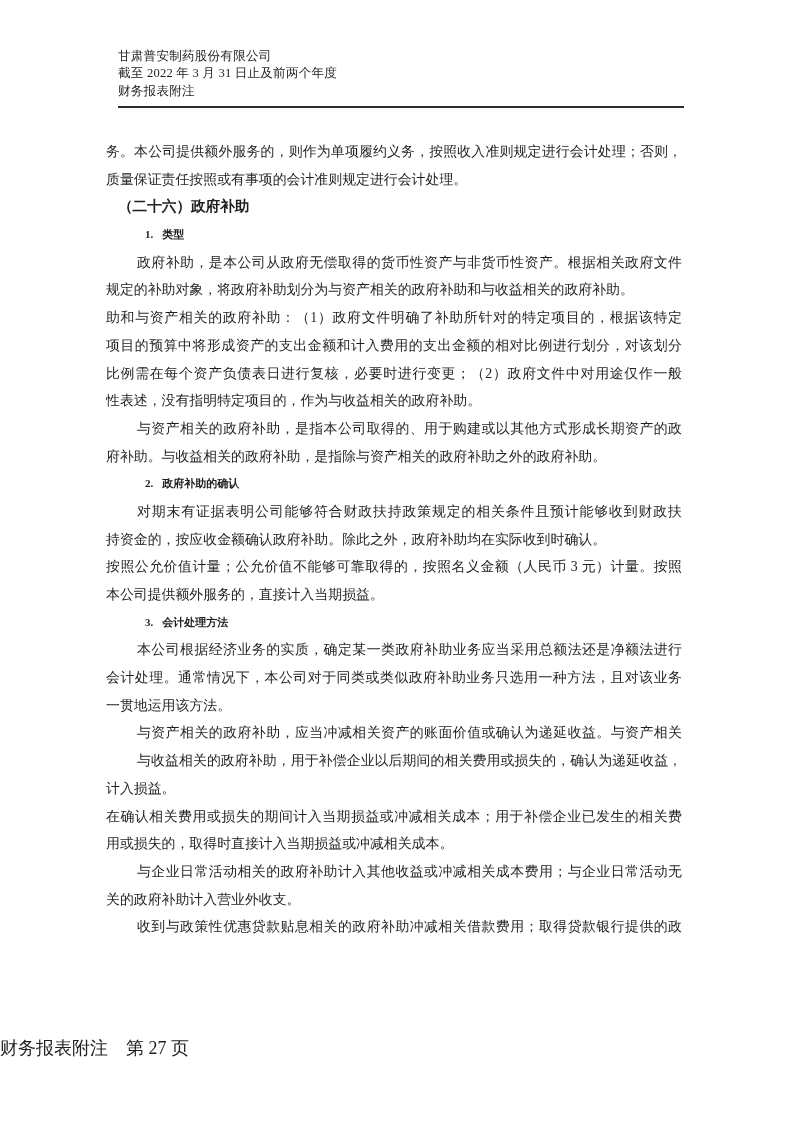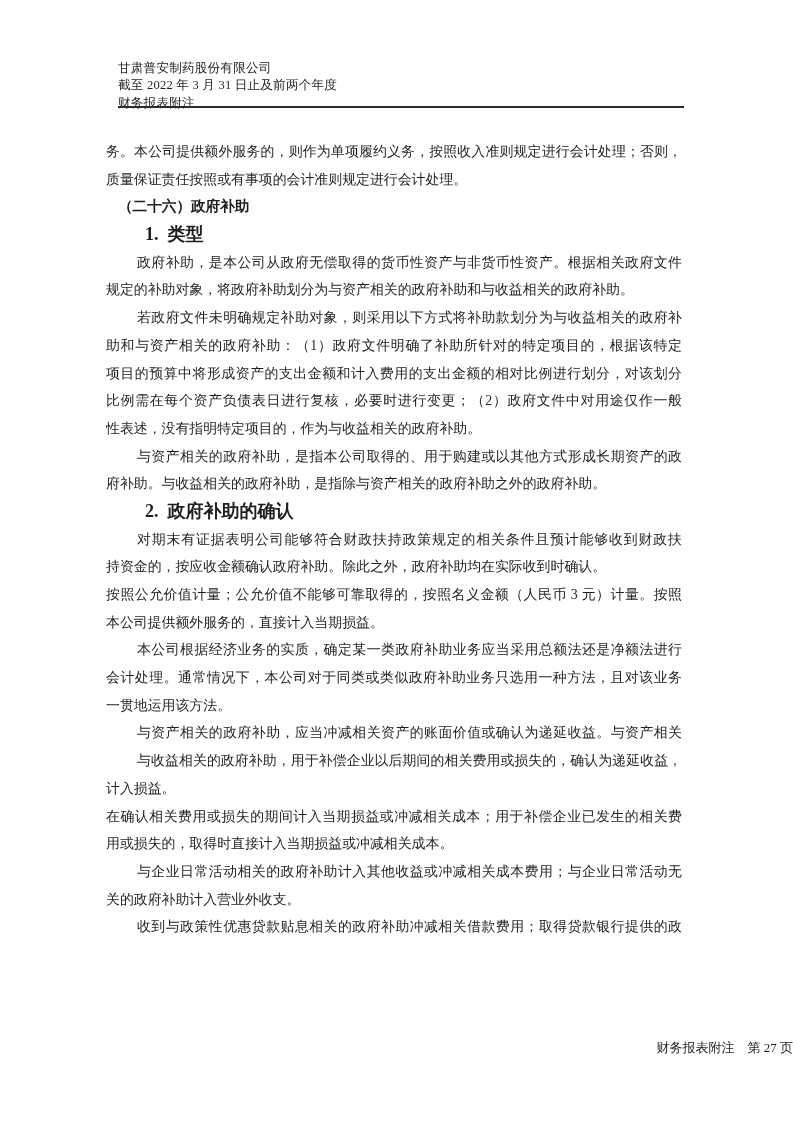--- a/index.html
+++ b/index.html
@@ -19,21 +19,20 @@
     width:793px;height:1122px;
     background:var(--paper);
   }
   
   .page-header{
     position:absolute;
     left:118px;top:48px;width:566px;
     font-size:12.6px;line-height:17.4px;
     color:var(--ink);
     letter-spacing:.2px;
-    margin-top:12px;
   }
   .header-rule{
     position:absolute;
     left:118px;top:106px;width:566px;height:2px;
     background:#2b2b2b;
   }
   
   .doc-body{
     position:absolute;
     left:106px;top:138px;width:576px;
@@ -51,31 +50,31 @@
   .line.end{ text-align-last:left; }
   .line.indent{ text-indent:31px; }
   .h1{
     font-weight:bold;
     font-size:14.6px;
     padding-left:12px;
     text-align:center;text-align-last:left;
   }
   .h2{
     font-weight:bold;
-    font-size:18px;
+    font-size:11px;
     padding-left:39px;
     text-align:right;text-align-last:left;
   }
   .h2 .num{ margin-right:9px; }
   
   .page-footer{
     position:absolute;
     left:0;top:1039px;width:793px;
-    text-align:right;
-    font-size:13px;line-height:18px;
+    text-align:left;
+    font-size:18px;line-height:18px;
     color:var(--ink);
   }
 </style>
 </head>
 <body>
 
 <div class="page">
 
   <div class="page-header">
     <div>甘肃普安制药股份有限公司</div>
@@ -85,32 +84,32 @@
 
   <div class="header-rule"></div>
 
   <div class="doc-body">
       <div class="line fill">务。本公司提供额外服务的，则作为单项履约义务，按照收入准则规定进行会计处理；否则，</div>
       <div class="line end">质量保证责任按照或有事项的会计准则规定进行会计处理。</div>
       <div class="line h1">（二十六）政府补助</div>
       <div class="line h2"><span class="num">1.</span><span>类型</span></div>
       <div class="line fill indent">政府补助，是本公司从政府无偿取得的货币性资产与非货币性资产。根据相关政府文件</div>
       <div class="line end">规定的补助对象，将政府补助划分为与资产相关的政府补助和与收益相关的政府补助。</div>
-      <div class="line fill indent">若政府文件未明确规定补助对象，则采用以下方式将补助款划分为与收益相关的政府补</div>
       <div class="line fill">助和与资产相关的政府补助：（1）政府文件明确了补助所针对的特定项目的，根据该特定</div>
       <div class="line fill">项目的预算中将形成资产的支出金额和计入费用的支出金额的相对比例进行划分，对该划分</div>
       <div class="line fill">比例需在每个资产负债表日进行复核，必要时进行变更；（2）政府文件中对用途仅作一般</div>
       <div class="line end">性表述，没有指明特定项目的，作为与收益相关的政府补助。</div>
       <div class="line fill indent">与资产相关的政府补助，是指本公司取得的、用于购建或以其他方式形成长期资产的政</div>
       <div class="line end">府补助。与收益相关的政府补助，是指除与资产相关的政府补助之外的政府补助。</div>
       <div class="line h2"><span class="num">2.</span><span>政府补助的确认</span></div>
       <div class="line fill indent">对期末有证据表明公司能够符合财政扶持政策规定的相关条件且预计能够收到财政扶</div>
       <div class="line end">持资金的，按应收金额确认政府补助。除此之外，政府补助均在实际收到时确认。</div>
       <div class="line fill">按照公允价值计量；公允价值不能够可靠取得的，按照名义金额（人民币 3 元）计量。按照</div>
       <div class="line end">本公司提供额外服务的，直接计入当期损益。</div>
+      <div class="line h2"><span class="num">3.</span><span>会计处理方法</span></div>
       <div class="line fill indent">本公司根据经济业务的实质，确定某一类政府补助业务应当采用总额法还是净额法进行</div>
       <div class="line fill">会计处理。通常情况下，本公司对于同类或类似政府补助业务只选用一种方法，且对该业务</div>
       <div class="line end">一贯地运用该方法。</div>
       <div class="line fill indent">与资产相关的政府补助，应当冲减相关资产的账面价值或确认为递延收益。与资产相关</div>
       <div class="line fill indent">与收益相关的政府补助，用于补偿企业以后期间的相关费用或损失的，确认为递延收益，</div>
       <div class="line end">计入损益。</div>
       <div class="line fill">在确认相关费用或损失的期间计入当期损益或冲减相关成本；用于补偿企业已发生的相关费</div>
       <div class="line end">用或损失的，取得时直接计入当期损益或冲减相关成本。</div>
       <div class="line fill indent">与企业日常活动相关的政府补助计入其他收益或冲减相关成本费用；与企业日常活动无</div>
       <div class="line end">关的政府补助计入营业外收支。</div>

